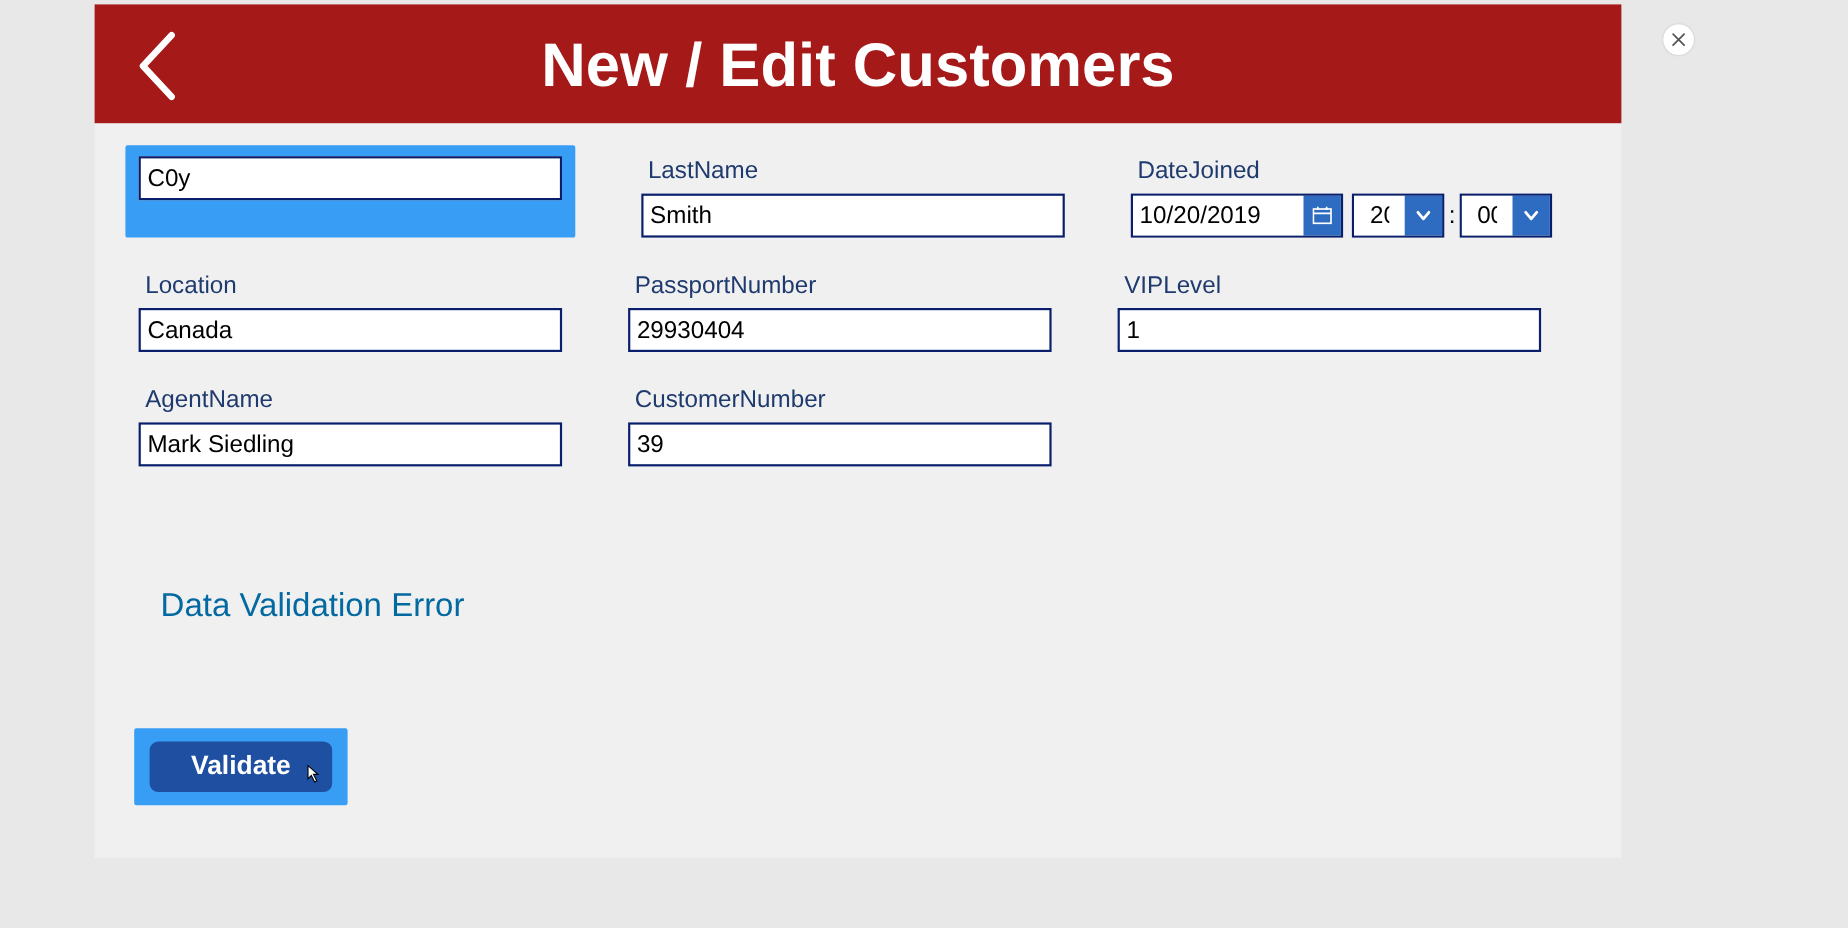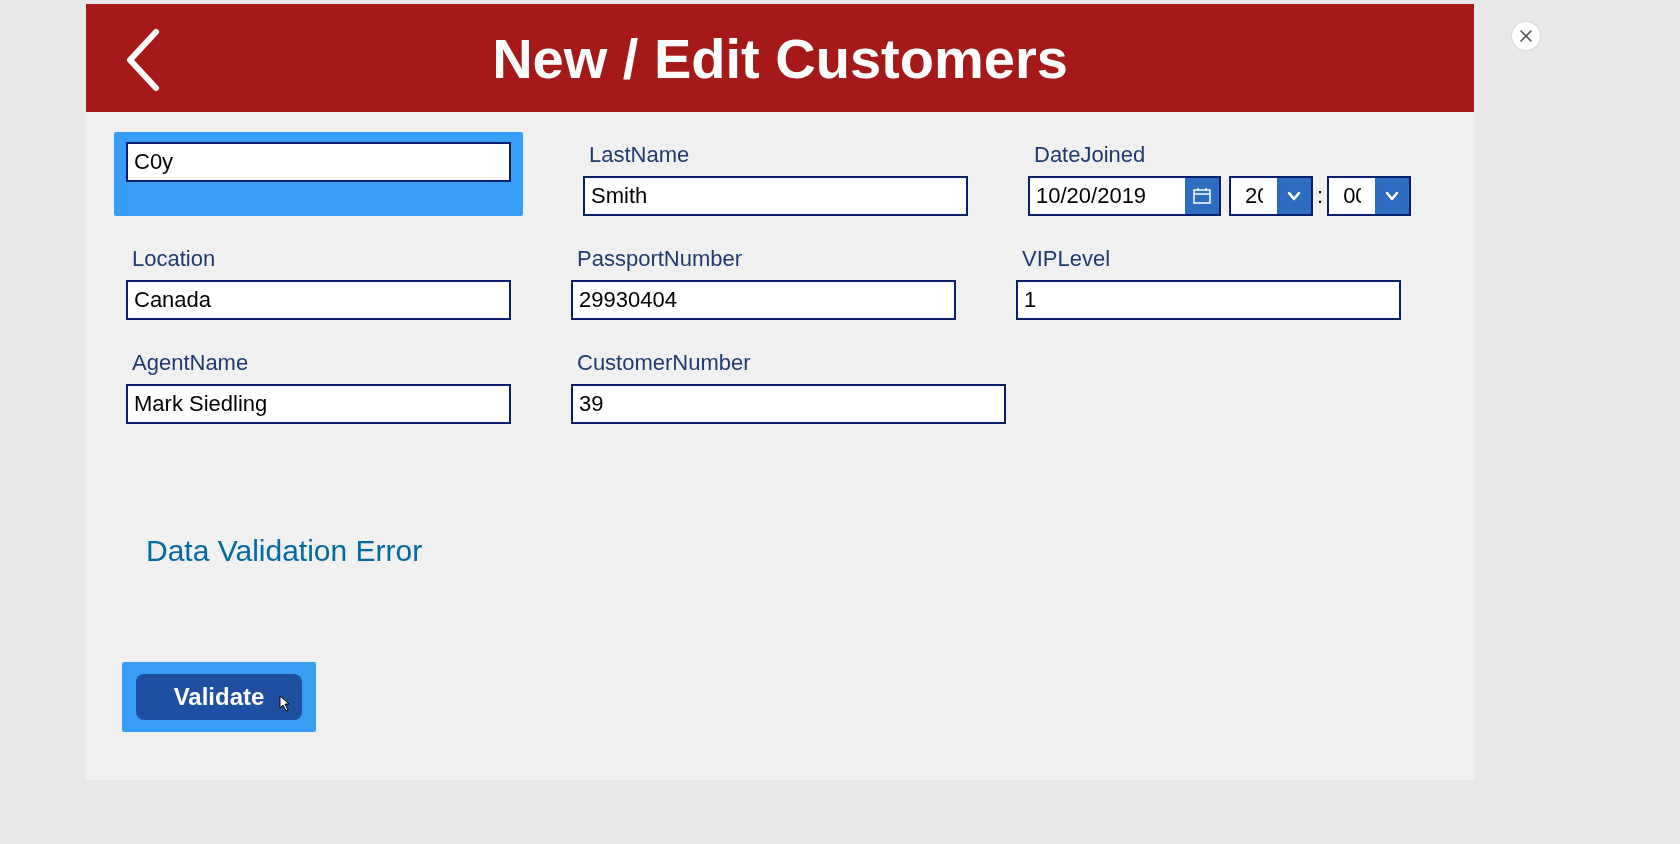--- a/index.html
+++ b/index.html
@@ -67,21 +67,21 @@
     padding: 18px 6px;
     color: #000;
     outline: none;
   }
   .w-firstname { width: 385px; }
   .w-lastname  { width: 385px; }
   .w-location  { width: 385px; }
   .w-passport  { width: 385px; }
   .w-vip       { width: 385px; }
   .w-agent     { width: 385px; }
-  .w-cust      { width: 435px; }
+  .w-cust      { width: 385px; }
 
   .highlight-box {
     border: 6px solid #389ef5;
     background: #389ef5;
     padding: 4px 6px 6px 6px;
     border-radius: 2px;
     margin-left: -12px;
     margin-top: -10px;
   }
   .highlight-box .field-label { padding-left: 6px; }

